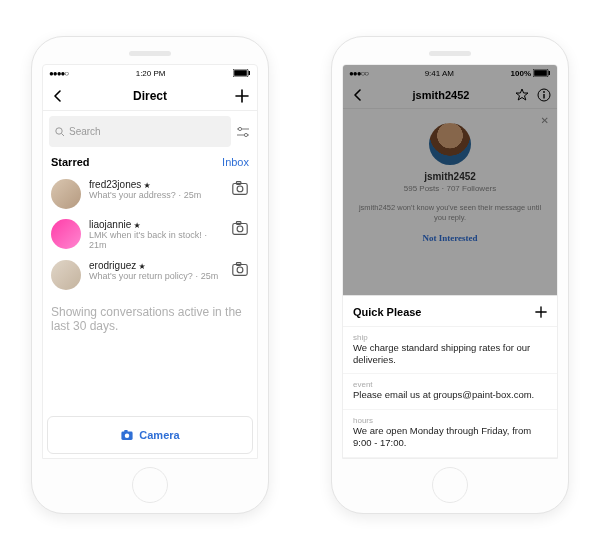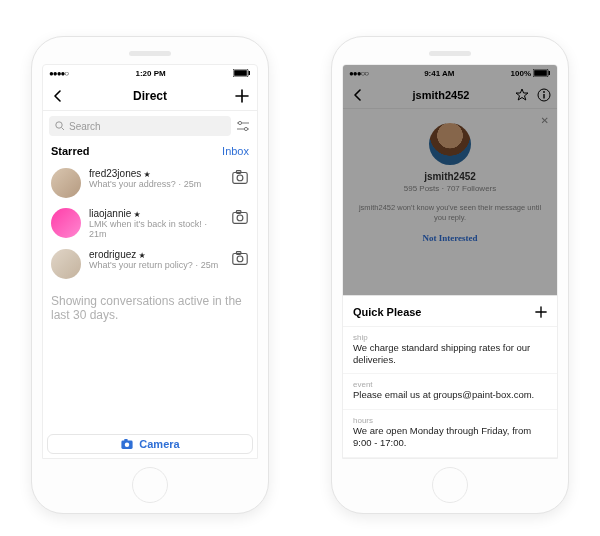--- a/index.html
+++ b/index.html
@@ -44,42 +44,42 @@
   }
   
   .status {
     height: 16px;
     font-size: 8px;
     display: flex; align-items: center; justify-content: space-between;
     padding: 0 6px;
     color: #000;
   }
   .status .dots { letter-spacing: -1px; }
-  .status .time { font-weight: 700; }
+  .status .time { font-weight: 400; }
   .status .right { display: flex; gap: 2px; align-items: center; font-size: 8px; font-weight: bold; }
   
   .nav {
     height: 30px;
     display: flex; align-items: center; justify-content: space-between;
     padding: 0 6px;
     border-bottom: 1px solid #eee;
   }
   .nav .title { font-weight: 600; font-size: 12px; }
   .nav-icon { width: 18px; height: 18px; display:flex; align-items:center; justify-content:center; }
   
   .search-row {
     display: flex; align-items: center;
     margin: 5px 6px;
     gap: 4px;
   }
   .search {
     flex: 1;
     background: #f1f1f1;
     border-radius: 4px;
-    height: 20px;
+    height: 31px;
     display: flex; align-items: center;
     padding: 0 6px;
     color: #9a9a9a;
     font-size: 10px;
     gap: 4px;
   }
   .filter-icon { width:16px; height:16px; color:#7a7a7a; }
   
   .section-hdr {
     display: flex; justify-content: space-between;
@@ -113,21 +113,21 @@
   .cam-icon { width:18px; height:18px; color:#555; }
   .footer-note {
     font-size: 12px; color:#b0b0b0;
     padding: 10px 8px;
   }
   .bottom-bar {
     margin-top: auto;
     border: 1px solid #e6e6e6;
     border-radius: 6px;
     margin: auto 4px 4px;
-    height: 20px;
+    height: 38px;
     display:flex; align-items:center; justify-content:center;
     gap:5px;
     color:#2f6fd6;
     font-size: 11px; font-weight:600;
   }
   
   .dimmed {
     position: relative;
     flex: 1;
     display:flex; flex-direction:column;

